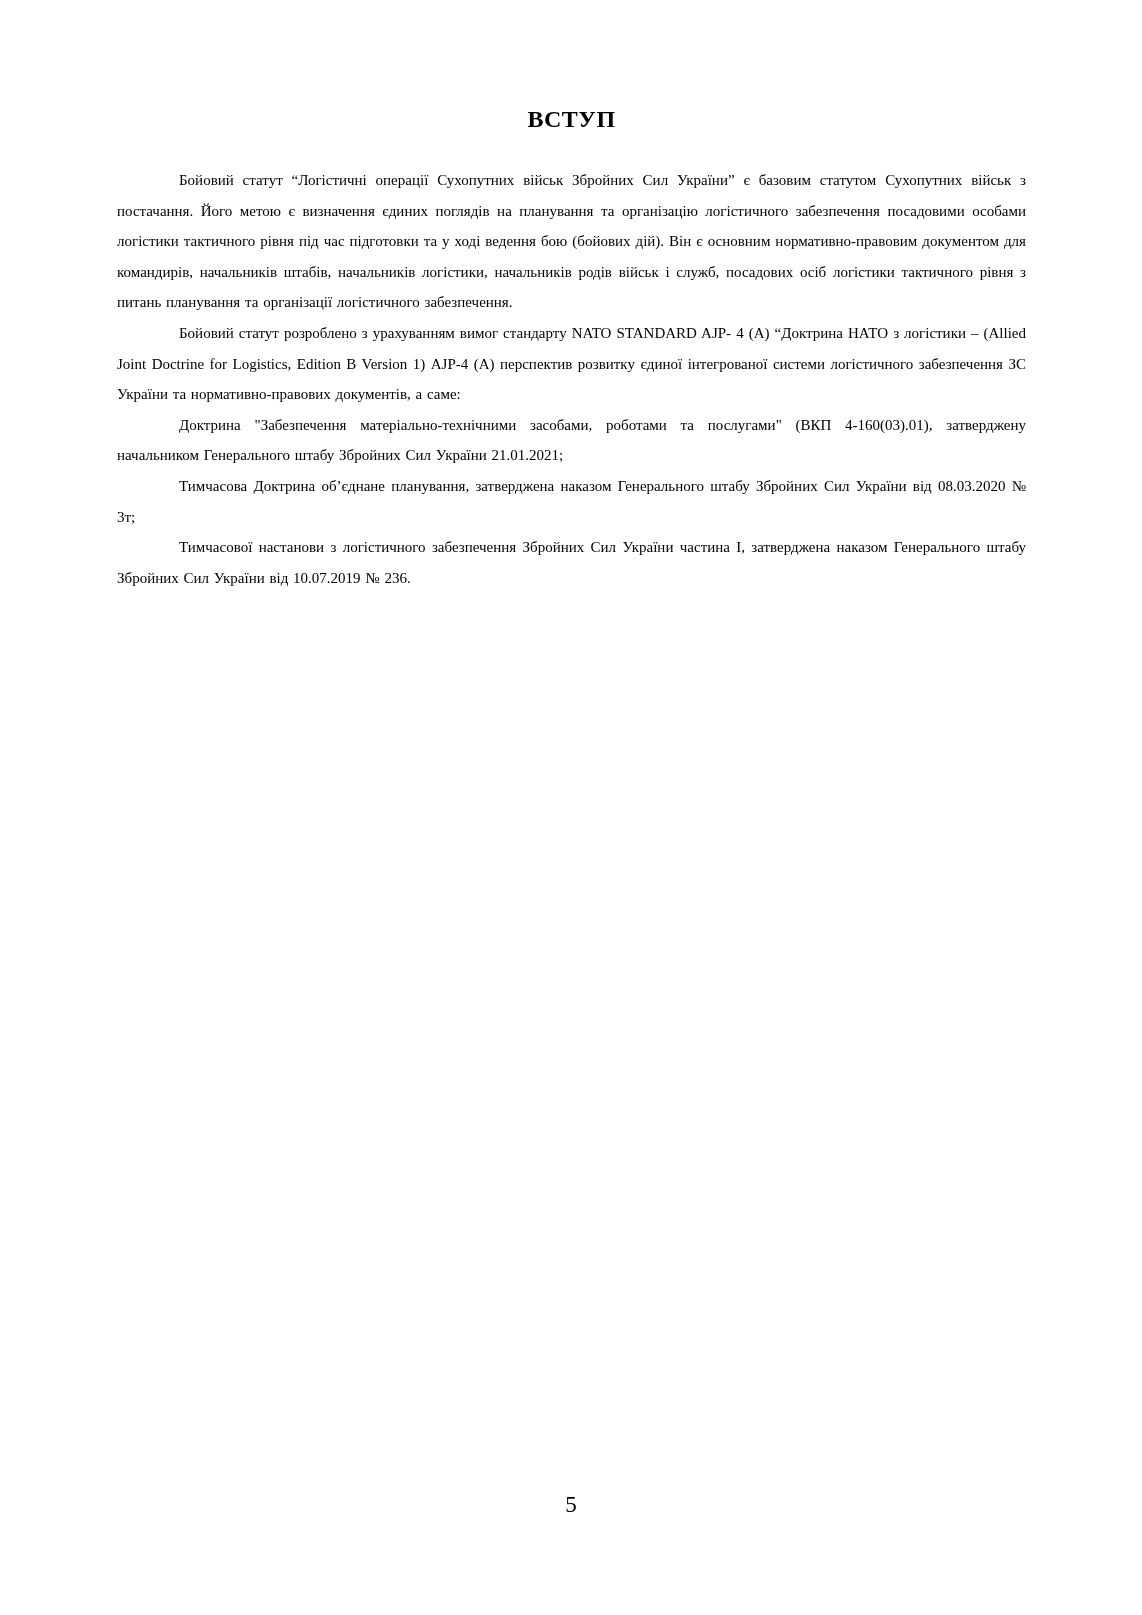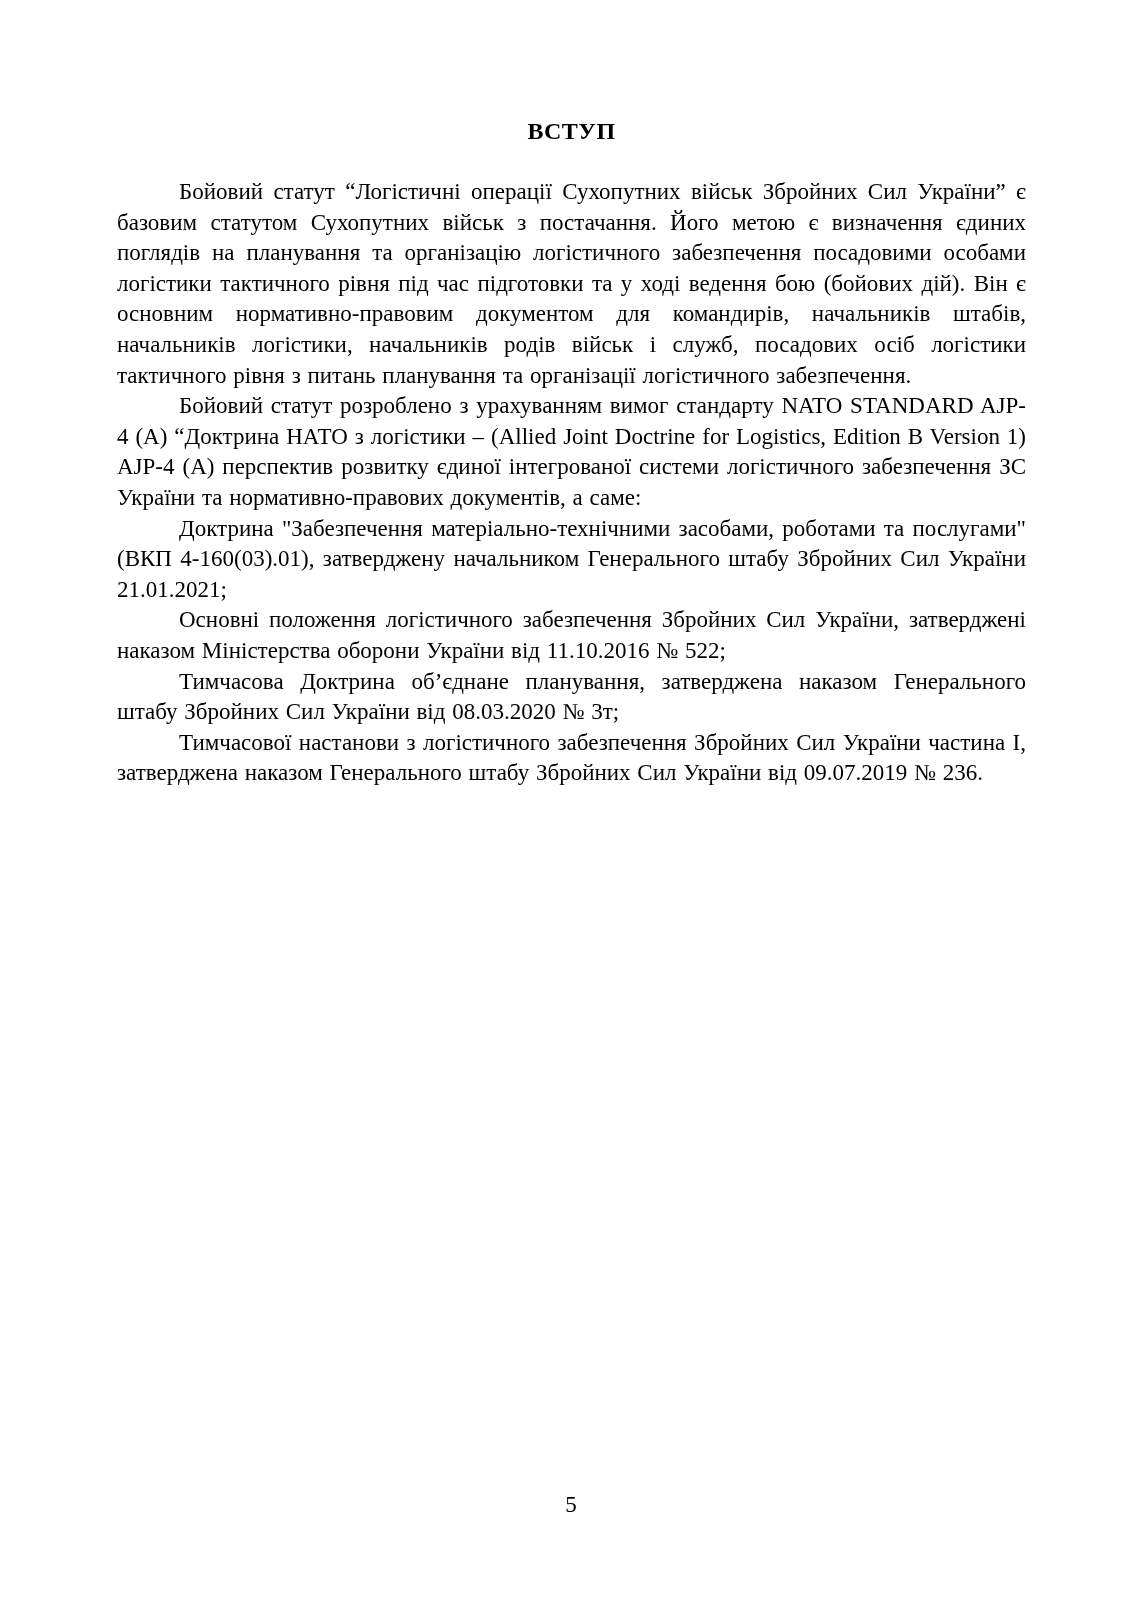--- a/index.html
+++ b/index.html
@@ -18,25 +18,25 @@
   .page {
     position: absolute;
     inset: 0;
     padding: 106px 116px 0 117px;
     box-sizing: border-box;
   }
   .doc-title {
     text-align: center;
     font-size: 24px;
     font-weight: bold;
-    margin: 12px 0 32px 0;
+    margin: 0 0 32px 0;
     letter-spacing: 0.5px;
   }
   .doc-body p {
-    font-size: 23px;
+    font-size: 15px;
     line-height: 30.6px;
     text-align: justify;
     text-indent: 62px;
     margin: 0;
     word-spacing: 1px;
   }
   .page-number {
     position: absolute;
     bottom: 97px;
     left: 0;
@@ -48,19 +48,18 @@
 </head>
 <body>
 
 <div class="page">
   <h1 class="doc-title">ВСТУП</h1>
 
   <div class="doc-body" id="paragraphs">
       <p>Бойовий статут “Логістичні операції Сухопутних військ Збройних Сил України” є базовим статутом Сухопутних військ з постачання. Його метою є визначення єдиних поглядів на планування та організацію логістичного забезпечення посадовими особами логістики тактичного рівня під час підготовки та у ході ведення бою (бойових дій). Він є основним нормативно-правовим документом для командирів, начальників штабів, начальників логістики, начальників родів військ і служб, посадових осіб логістики тактичного рівня з питань планування та організації логістичного забезпечення.</p>
       <p>Бойовий статут розроблено з урахуванням вимог стандарту NATO STANDARD AJP- 4 (A) “Доктрина НАТО з логістики – (Allied Joint Doctrine for Logistics, Edition B Version 1) AJP-4 (A) перспектив розвитку єдиної інтегрованої системи логістичного забезпечення ЗС України та нормативно-правових документів, а саме:</p>
       <p>Доктрина "Забезпечення матеріально-технічними засобами, роботами та послугами" (ВКП 4-160(03).01), затверджену начальником Генерального штабу Збройних Сил України 21.01.2021;</p>
-      <p>Основні положення логістичного забезпечення Збройних Сил України, затверджені наказом Міністерства оборони України від 11.10.2016 № 522;</p>
       <p>Тимчасова Доктрина об’єднане планування, затверджена наказом Генерального штабу Збройних Сил України від 08.03.2020 № 3т;</p>
-      <p>Тимчасової настанови з логістичного забезпечення Збройних Сил України частина I, затверджена наказом Генерального штабу Збройних Сил України від 09.07.2019 № 236.</p>
+      <p>Тимчасової настанови з логістичного забезпечення Збройних Сил України частина I, затверджена наказом Генерального штабу Збройних Сил України від 10.07.2019 № 236.</p>
     </div>
 
   <div class="page-number">5</div>
 </div>
 
 </body></html>

